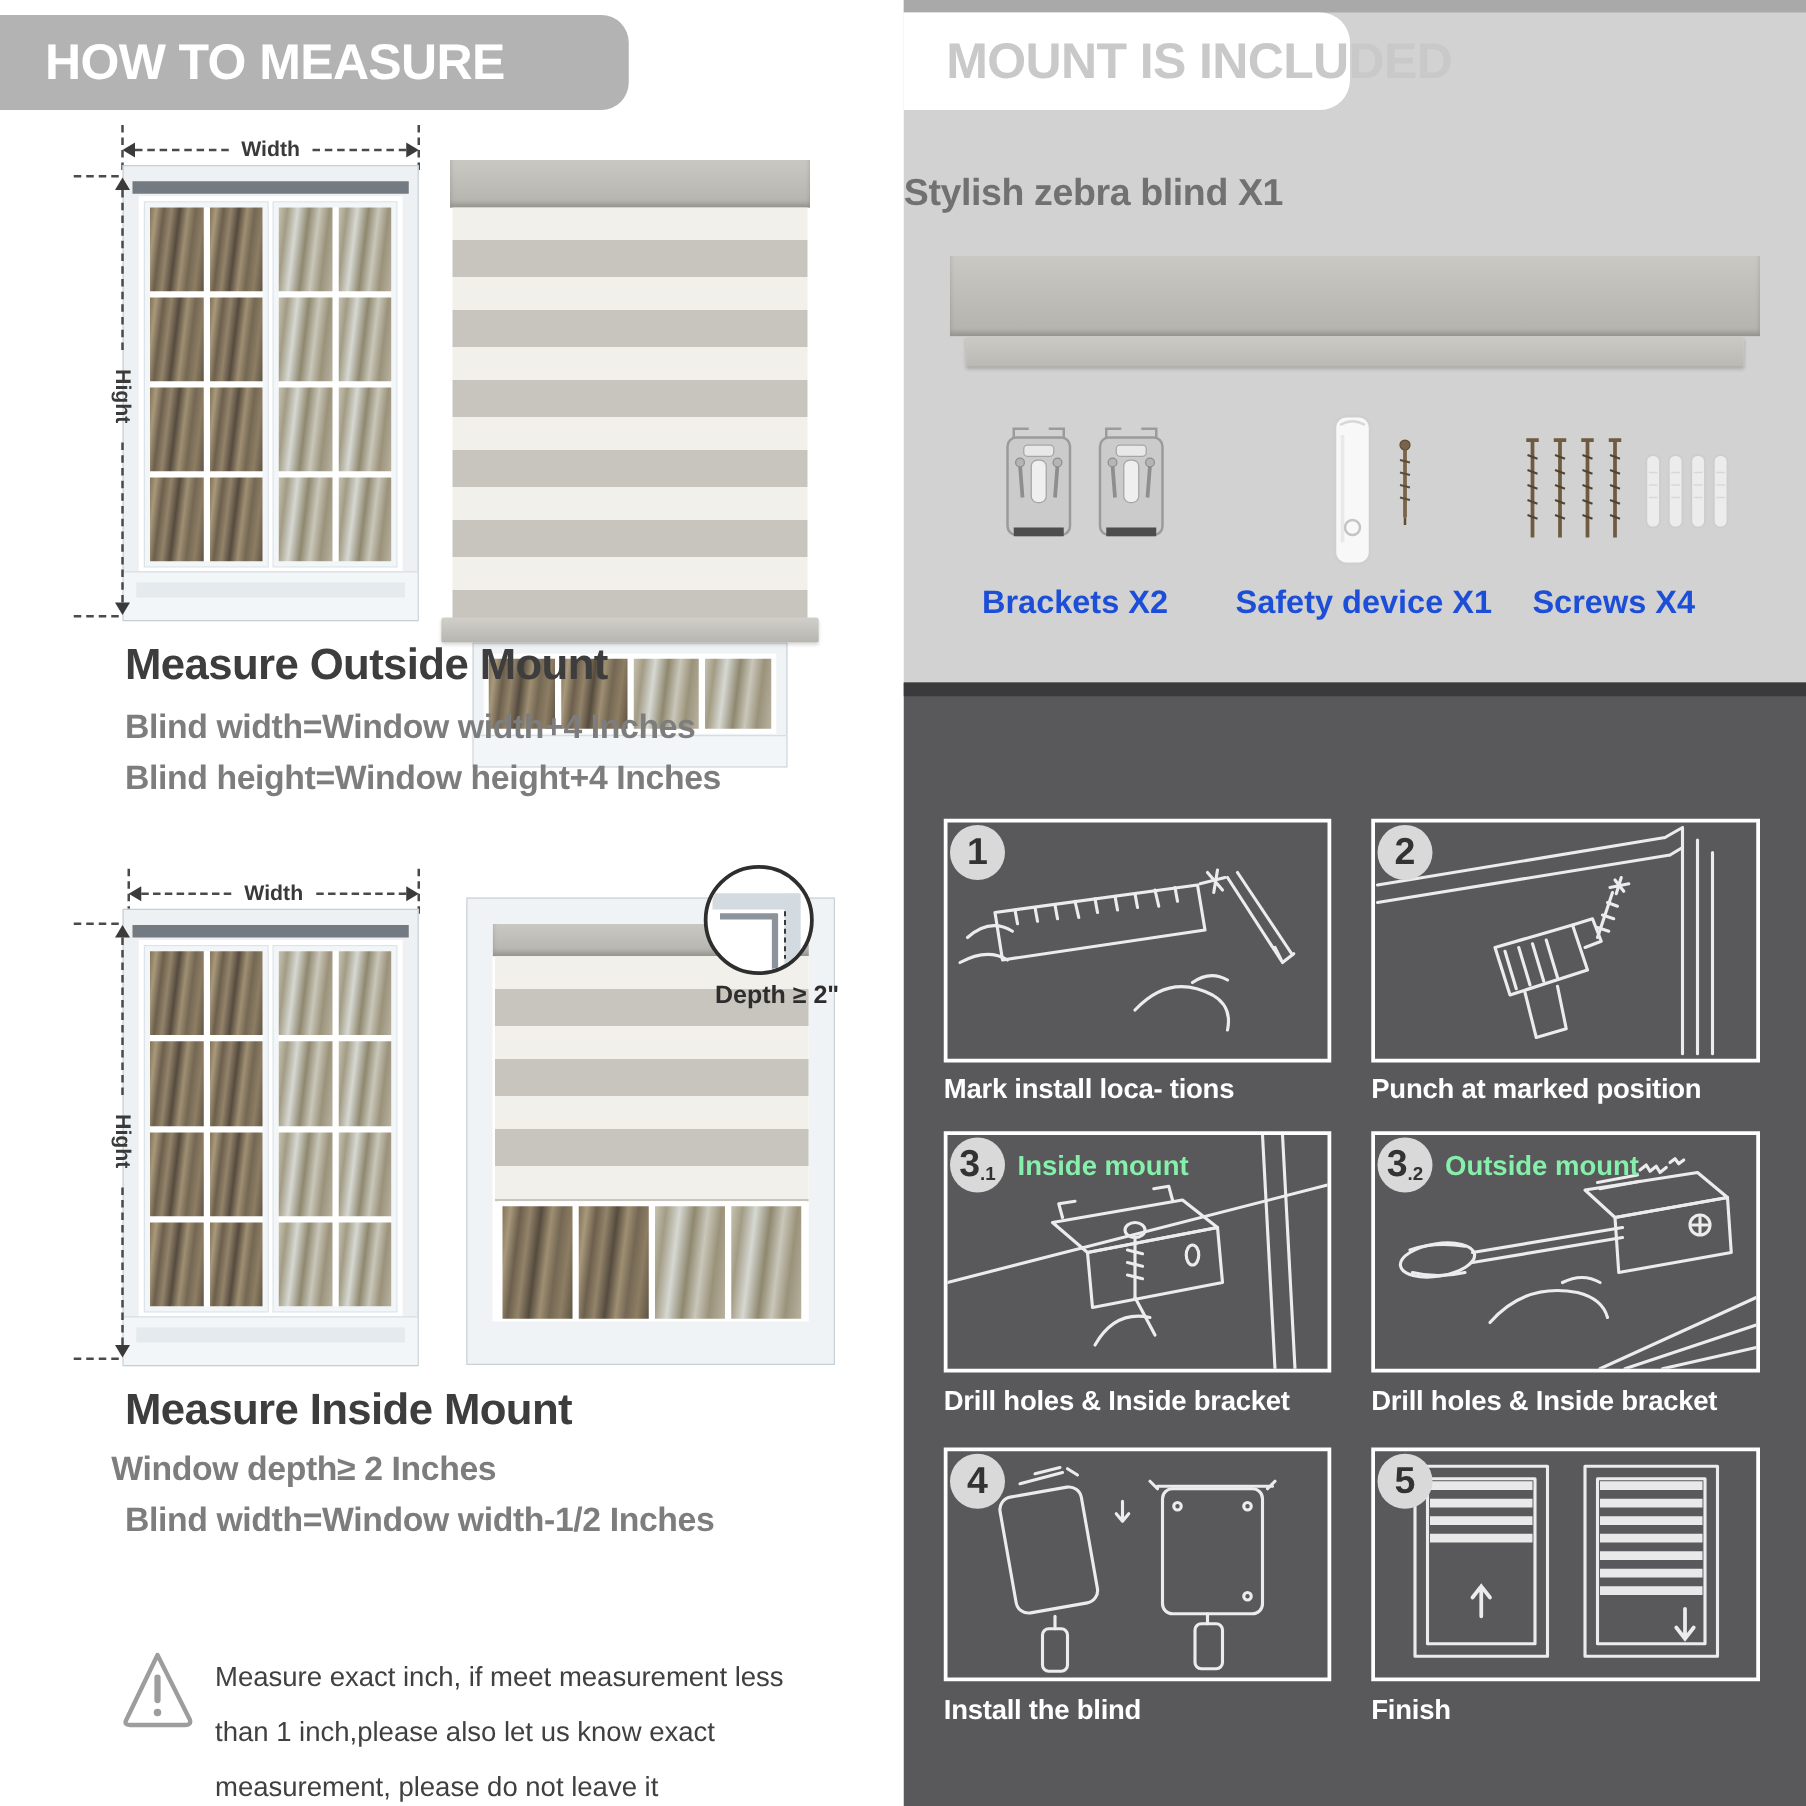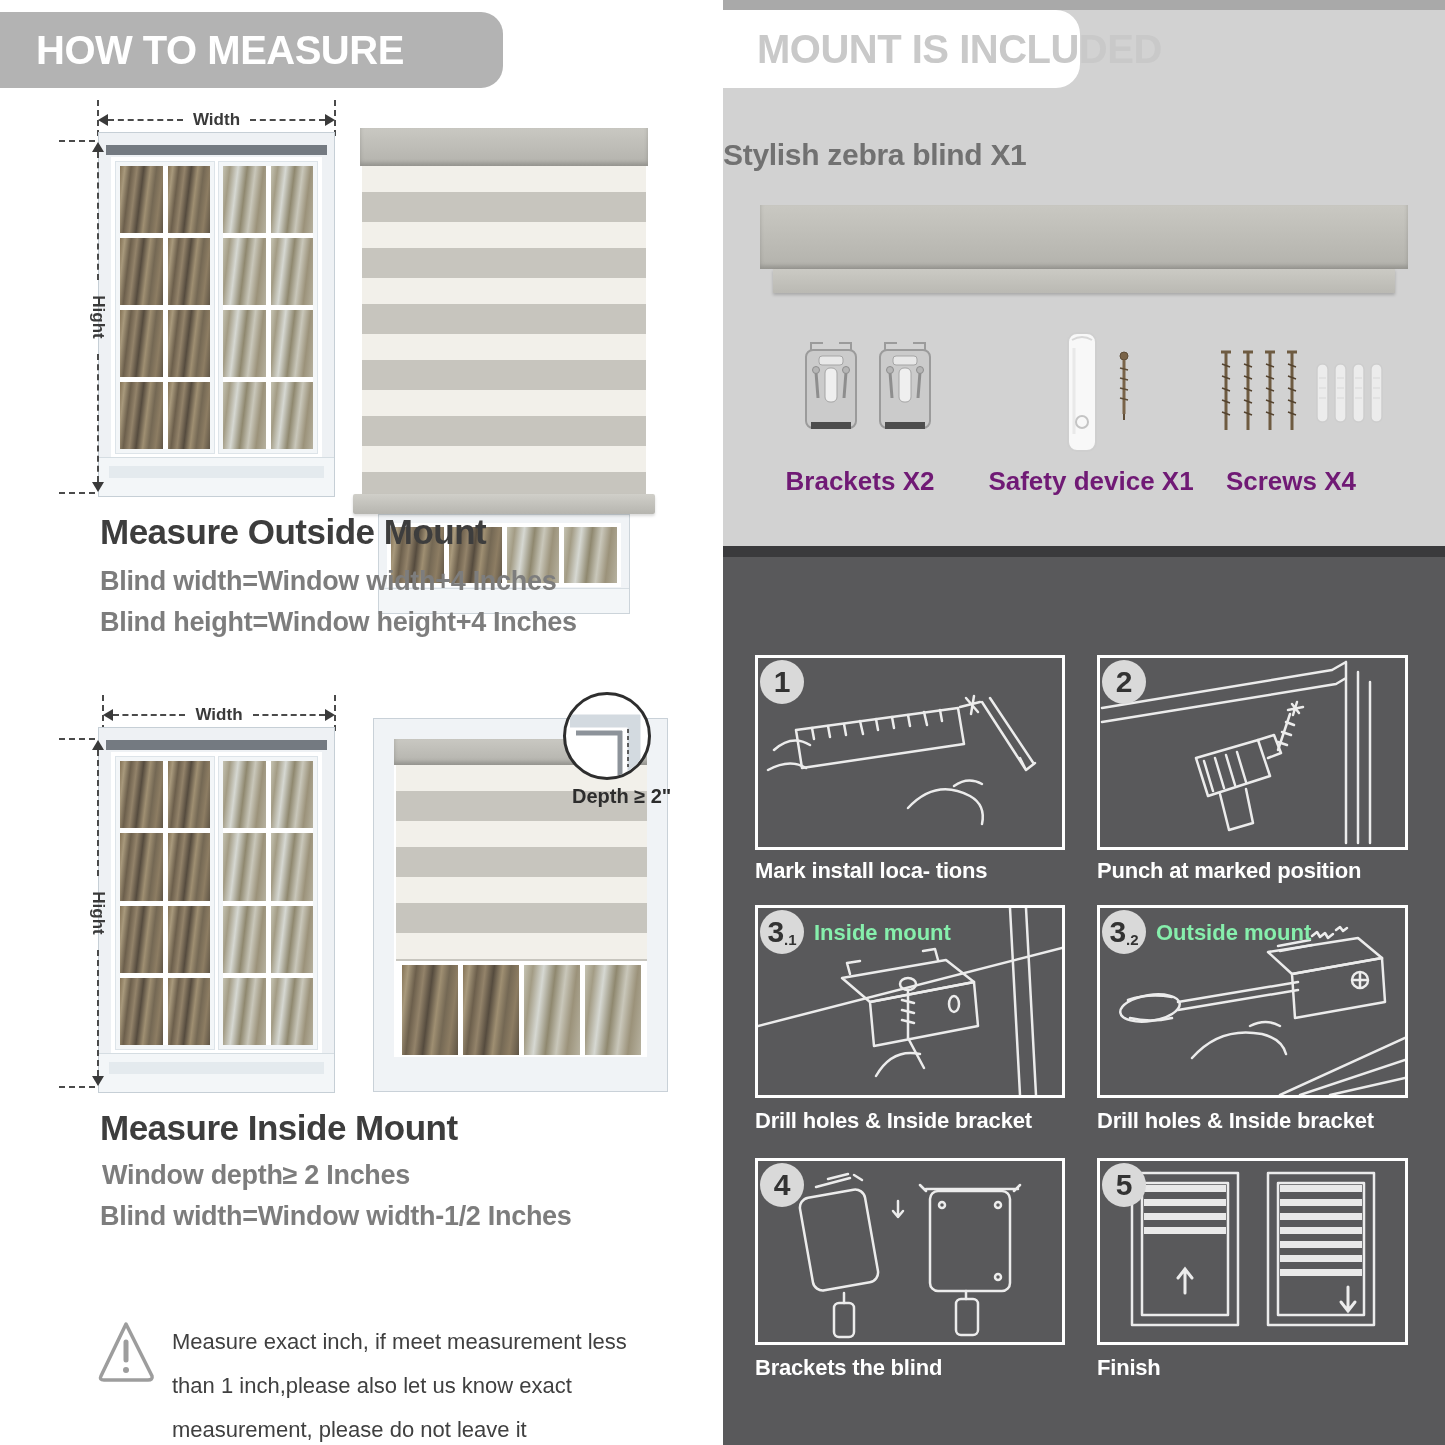--- a/index.html
+++ b/index.html
@@ -57,21 +57,21 @@
   .mag{width:88px;height:88px;border-radius:50%;border:3px solid #2e2e2e;background:#fff;overflow:hidden;box-sizing:border-box;}
   .depth-lbl{font-size:20px;font-weight:700;color:#2d2d2d;white-space:nowrap;}
 
   
   .included-panel{left:723px;top:0;width:722px;height:546px;background:#d2d2d2;}
   .topstrip{left:0;top:0;width:100%;height:10px;background:#a9a9a9;}
   .white-title{background:#fff;border-radius:0 24px 24px 0;display:flex;align-items:center;}
   .included-title{left:0;top:10px;width:357px;height:78px;}
   .included-title span{color:#c9c9c9;font-weight:700;font-size:40px;letter-spacing:-0.5px;padding-left:34px;white-space:nowrap;}
   .blind-label{left:0;top:138px;width:100%;text-align:left;font-size:30px;font-weight:700;color:#717171;letter-spacing:-0.3px;}
-  .item-label{font-size:26px;font-weight:700;color:#701a75;white-space:nowrap;transform:translateX(-50%);}
+  .item-label{font-size:26px;font-weight:700;color:#1d4ed8;white-space:nowrap;transform:translateX(-50%);}
 
   .mount-panel{left:723px;top:546px;width:722px;height:899px;background:#59595b;}
   .darkstrip{left:0;top:0;width:100%;height:11px;background:#3a3a3c;}
   .mount-title{left:0;top:13px;width:597px;height:70px;}
   .mount-title span{color:#3f3f3f;font-weight:700;font-size:38px;letter-spacing:-0.5px;padding-left:34px;white-space:nowrap;}
 
   .step-panel{border:3px solid #fff;box-sizing:border-box;}
   .badge{position:absolute;top:2px;left:2px;width:44px;height:44px;border-radius:50%;background:#d9d9d9;
          display:flex;align-items:center;justify-content:center;font-weight:700;font-size:30px;color:#333;}
   .badge .sub{font-size:15px;margin-top:14px;}
@@ -223,21 +223,21 @@
       <path d="M4,26 H74" stroke="#d3dae0" stroke-width="13" fill="none"></path>
       <path d="M68,20 V80" stroke="#d3dae0" stroke-width="13" fill="none"></path>
       <path d="M10,38 H56" stroke="#8d939a" stroke-width="5" fill="none"></path>
       <path d="M54,36 V80" stroke="#8d939a" stroke-width="5" fill="none"></path>
       <path d="M62,34 V72" stroke="#3a3a3a" stroke-width="1.6" stroke-dasharray="4 3" fill="none"></path>
     </svg>
   </div>
   <div class="abs depth-lbl" style="left:572px;top:785px;">Depth ≥ 2"</div>
 
   <div class="abs sec-heading" style="left:100px;top:1108px;">Measure Inside Mount</div>
-  <div class="abs formula" style="left:102px;top:1160px;">Window depth≥ 2 Inches</div>
+  <div class="abs formula" style="left:89px;top:1160px;">Window depth≥ 2 Inches</div>
   <div class="abs formula" style="left:100px;top:1201px;text-align:right;">Blind width=Window width-1/2 Inches</div>
 
   <svg class="abs" style="left:95px;top:1318px;" width="62" height="68" viewBox="0 0 62 68">
     <path d="M31,6 L57,58 Q58,62 53,62 L9,62 Q4,62 6,58 Z" fill="none" stroke="#9d9d9d" stroke-width="3.5" stroke-linejoin="round"></path>
     <path d="M31,24 V42" stroke="#9d9d9d" stroke-width="5" stroke-linecap="round"></path>
     <circle cx="31" cy="52" r="3" fill="#9d9d9d"></circle>
   </svg>
   <div class="abs warn-text" style="left:172px;top:1320px;">Measure exact inch, if meet measurement less than 1 inch,please also let us know exact measurement, please do not leave it</div>
 
   <div class="abs included-panel">
@@ -445,17 +445,17 @@
       </svg>
       <div class="badge">
           <span>5</span>
         </div>
     </div>
 
     <div class="abs caption" style="left:32px;top:312px;">Mark install loca- tions</div>
     <div class="abs caption" style="left:374px;top:312px;">Punch at  marked position</div>
     <div class="abs caption" style="left:32px;top:562px;">Drill holes &amp;  Inside bracket</div>
     <div class="abs caption" style="left:374px;top:562px;">Drill holes &amp;  Inside bracket</div>
-    <div class="abs caption" style="left:32px;top:809px;">Brackets the blind</div>
+    <div class="abs caption" style="left:32px;top:809px;">Install the blind</div>
     <div class="abs caption" style="left:374px;top:809px;">Finish</div>
   </div>
 
 </div>
 
 </body></html>

